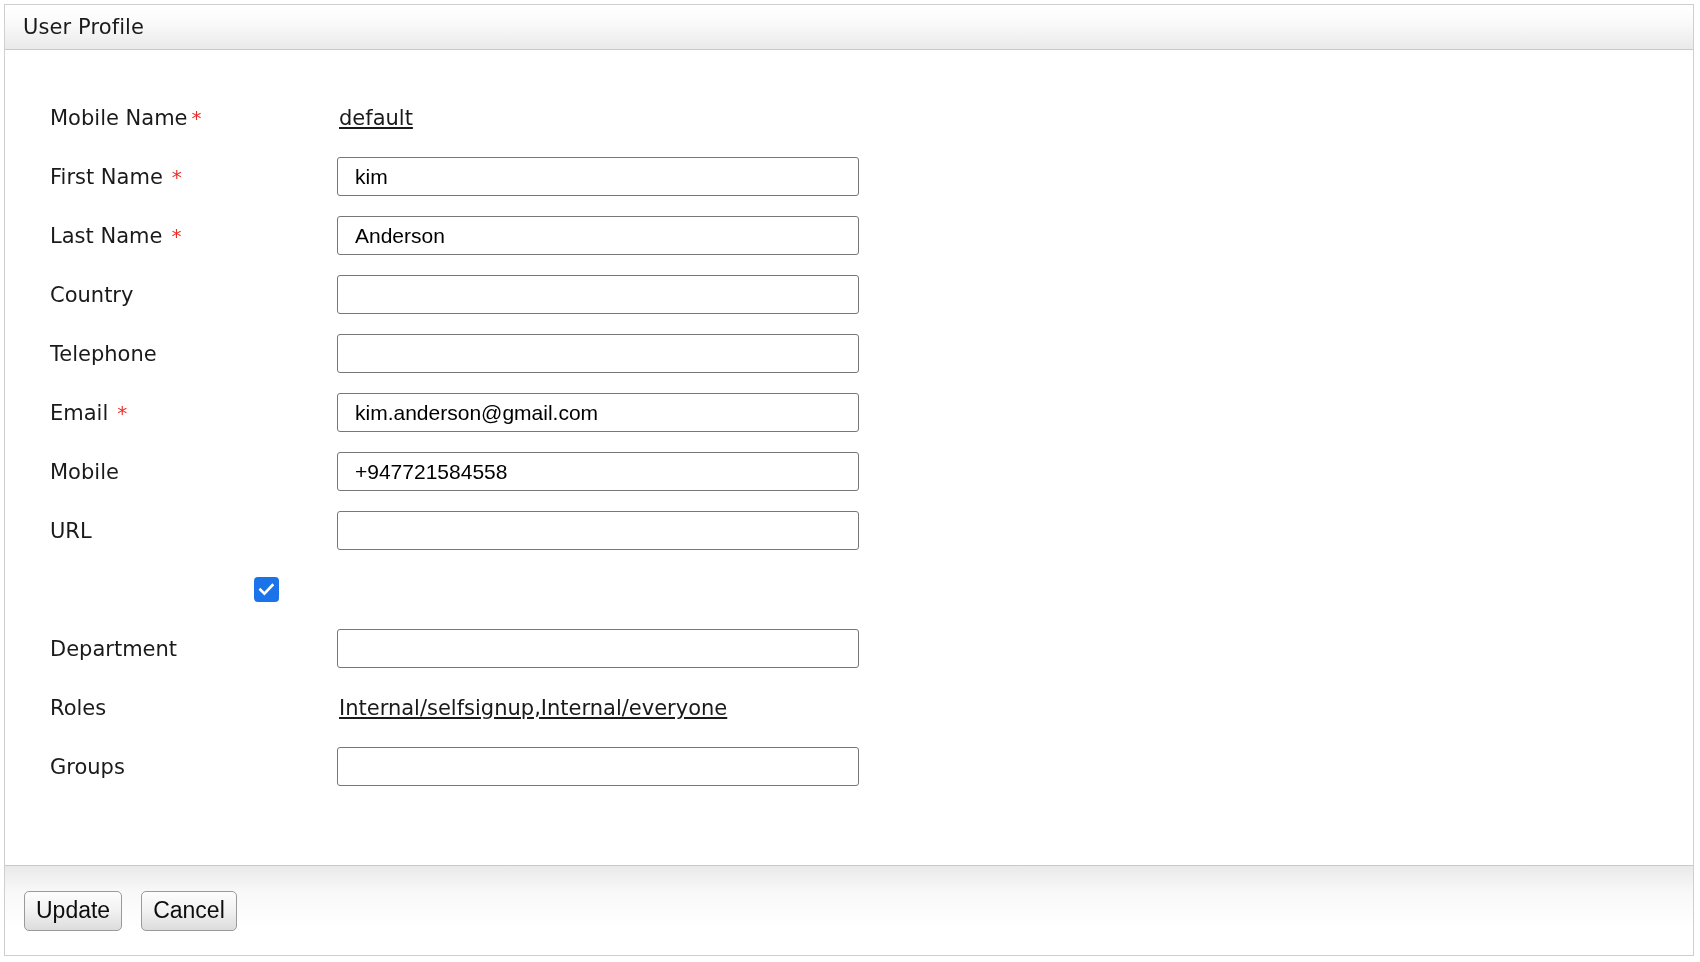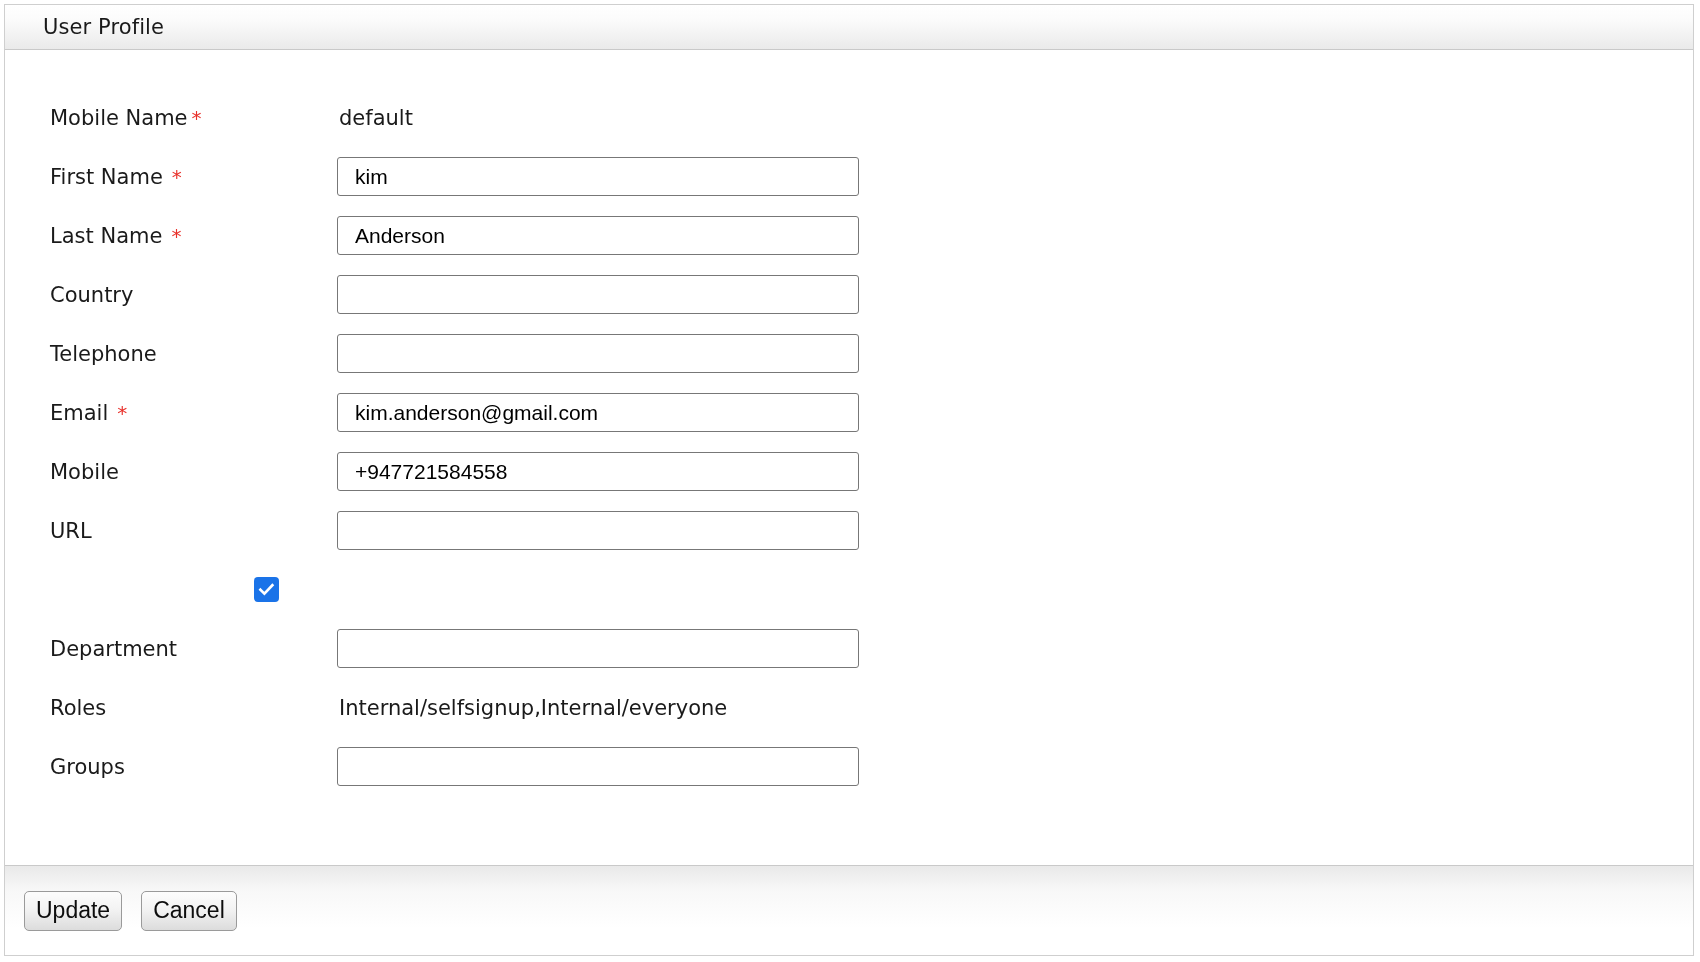--- a/index.html
+++ b/index.html
@@ -37,21 +37,20 @@
     background: linear-gradient(to bottom, #ffffff 0%, #fbfbfb 35%, #eaeaea 100%);
     border-bottom: 1px solid #c9c9c9;
     display: flex;
     align-items: center;
     padding-left: 18px;
   }
   .panel-title {
     font-size: 21px;
     color: #1a1a1a;
     letter-spacing: 0.1px;
-    margin-left: 20px;
   }
 
   
   .panel-body {
     flex: 1 1 auto;
     background: #ffffff;
     padding-top: 38px;
     box-sizing: border-box;
     overflow: hidden;
   }
@@ -95,20 +94,21 @@
     color: #000000;
     padding: 0 17px;
     outline: none;
   }
 
   .static-value {
     font-size: 21px;
     color: #1a1a1a;
     padding-left: 2px;
     white-space: nowrap;
+    text-decoration: underline;
   }
 
   
   .checkbox-wrap {
     width: 522px;
     display: flex;
     justify-content: center;
     align-items: center;
   }
   .checkbox {

